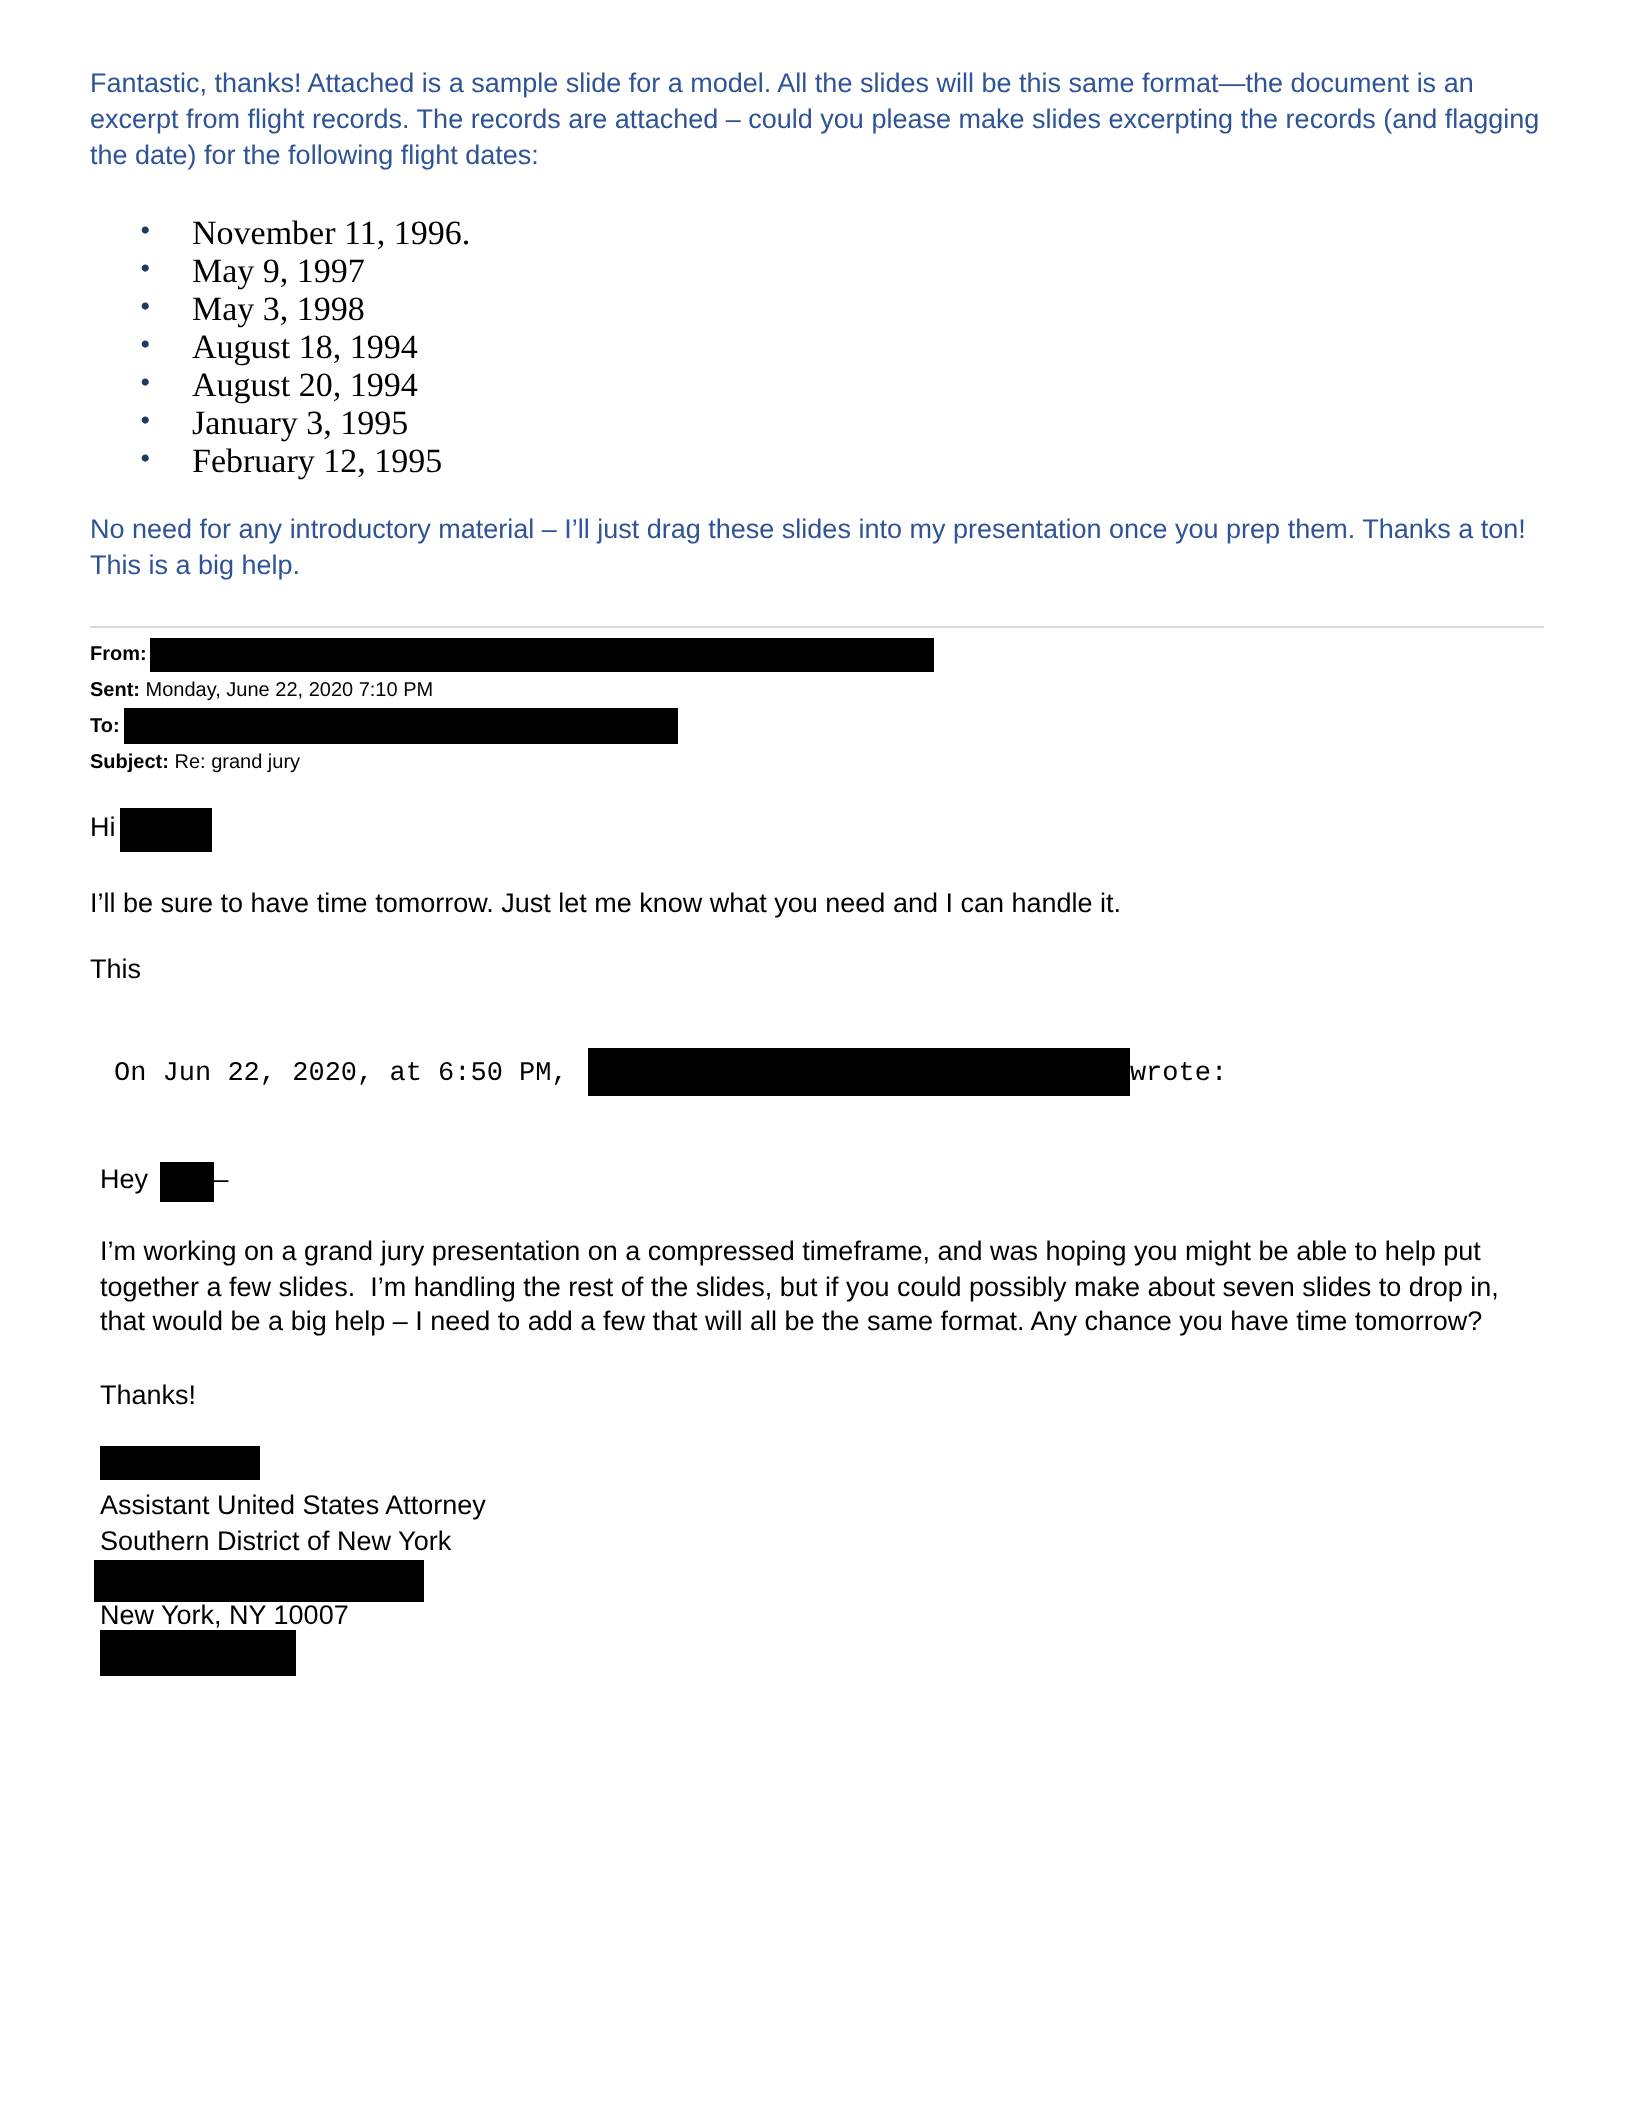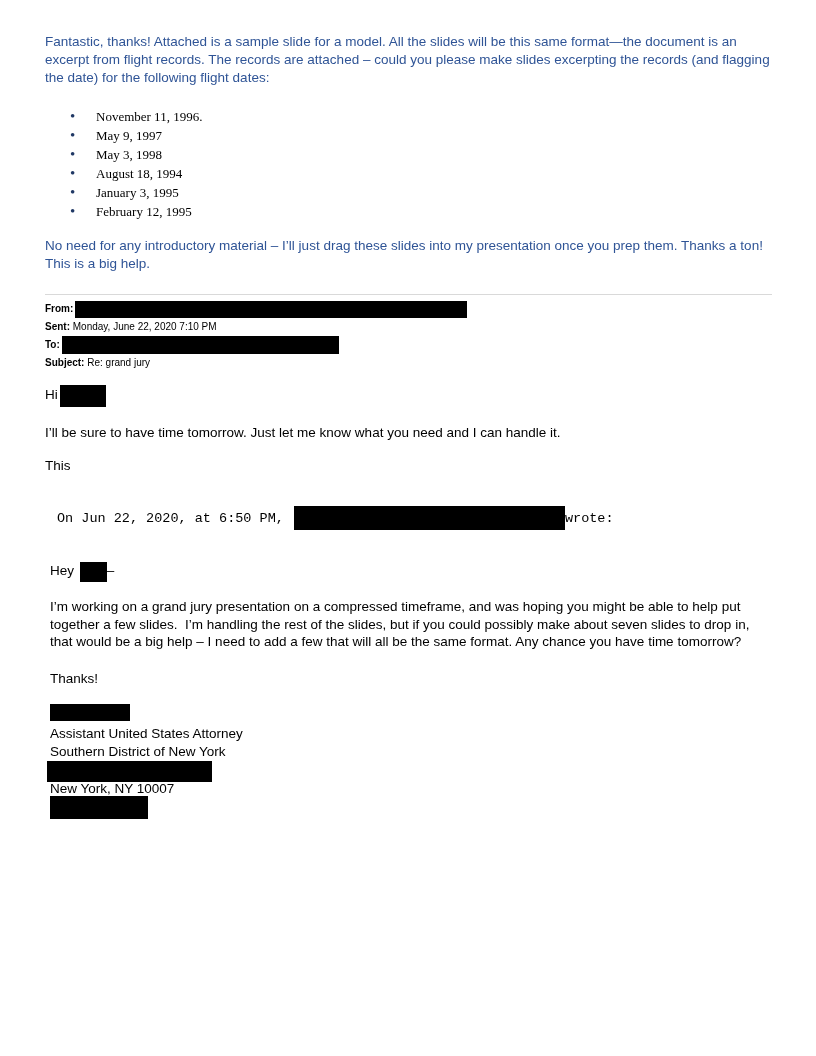--- a/index.html
+++ b/index.html
@@ -23,21 +23,21 @@
     color: #2F5496;
     font-size: 13.5px;
     line-height: 18px;
   }
   .para2 { margin-top: 16px; }
   .dates {
     list-style: none;
     margin: 20px 0 0 0;
     padding-left: 51px;
     font-family: "Liberation Serif", serif;
-    font-size: 13px;
+    font-size: 17px;
     line-height: 19px;
     color: #000000;
   }
   .dates li { position: relative; }
   .dates li::before {
     content: "\2022";
     position: absolute;
     left: -26px;
     top: 0;
     color: #1F3864;
@@ -92,20 +92,21 @@
 <div class="page">
   <div class="doc">
 
     <p class="blue-para">Fantastic, thanks! Attached is a sample slide for a model. All the slides will be this same format—the document is an excerpt from flight records. The records are attached – could you please make slides excerpting the records (and flagging the date) for the following flight dates:</p>
 
     <ul class="dates">
       <li>November 11, 1996.</li>
       <li>May 9, 1997</li>
       <li>May 3, 1998</li>
       <li>August 18, 1994</li>
+      <li>August 20, 1994</li>
       <li>January 3, 1995</li>
       <li>February 12, 1995</li>
     </ul>
 
     <p class="blue-para para2">No need for any introductory material – I’ll just drag these slides into my presentation once you prep them. Thanks a ton! This is a big help.</p>
 
     <hr class="divider">
 
     <div class="email-header">
       <div><b>From:</b><span class="redact redact-inline" style="width:392px;height:17px;margin:-3px 0 -3px 2px;"></span></div>

